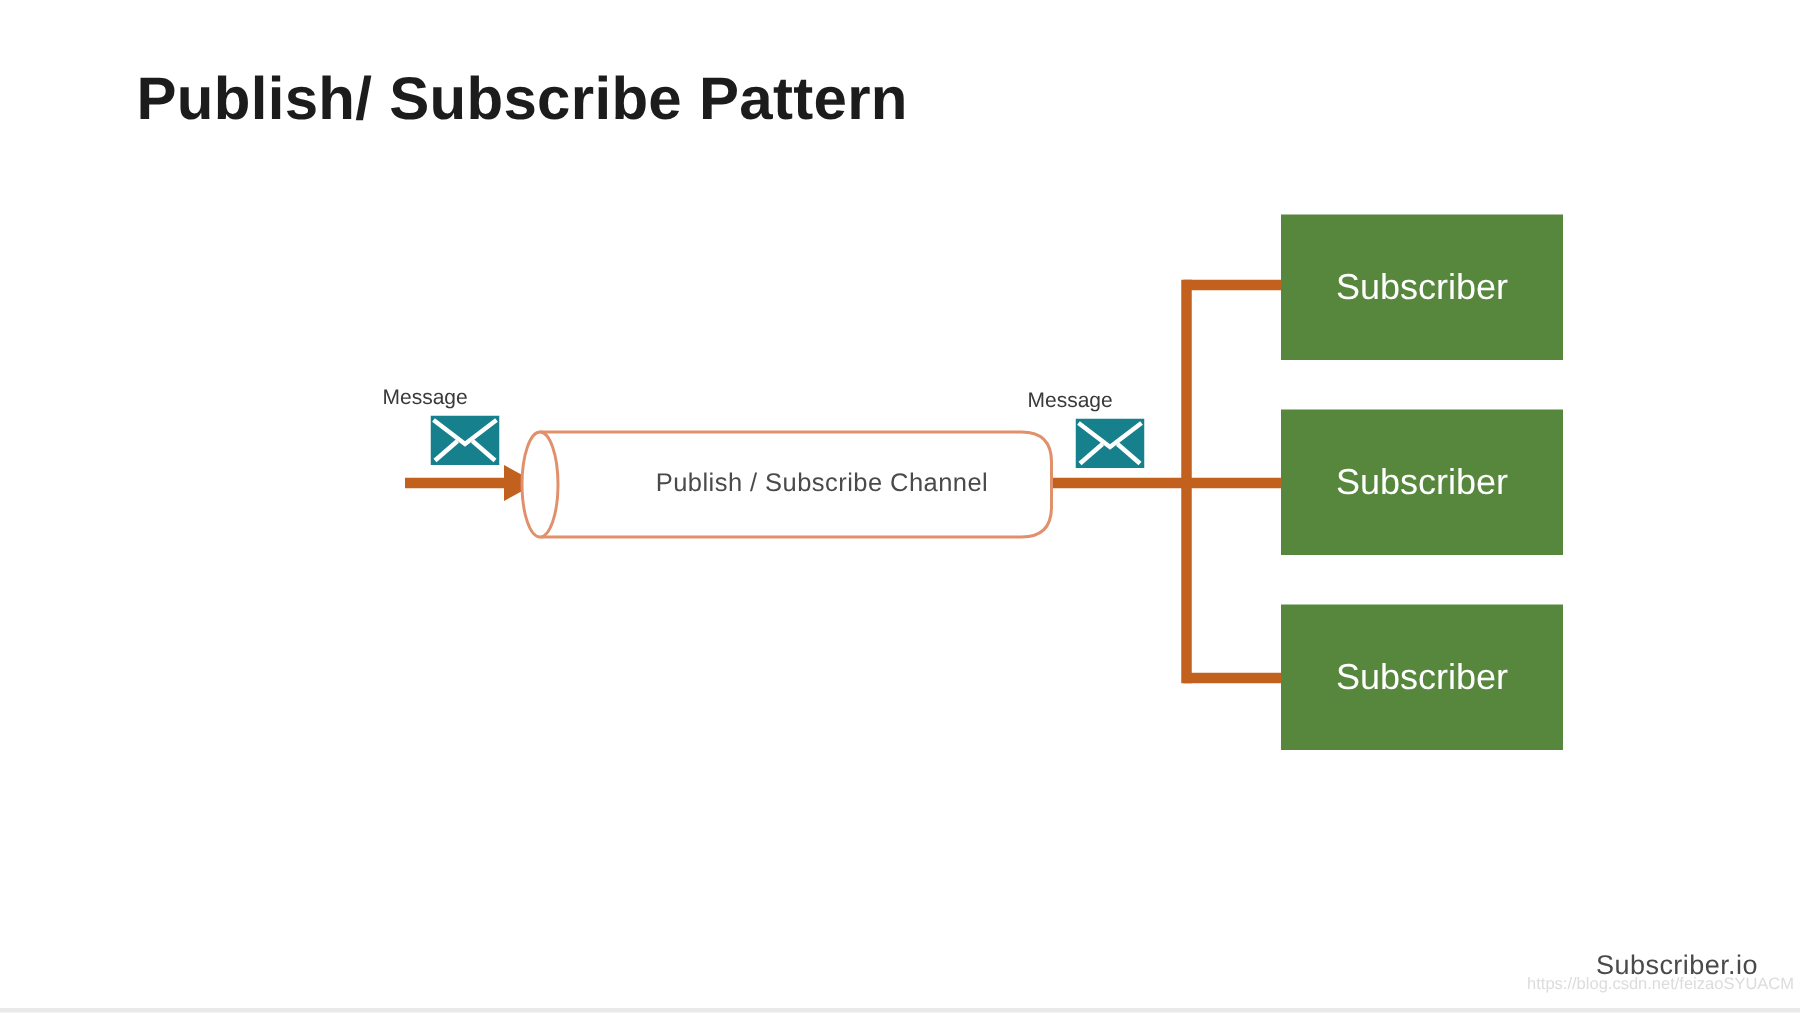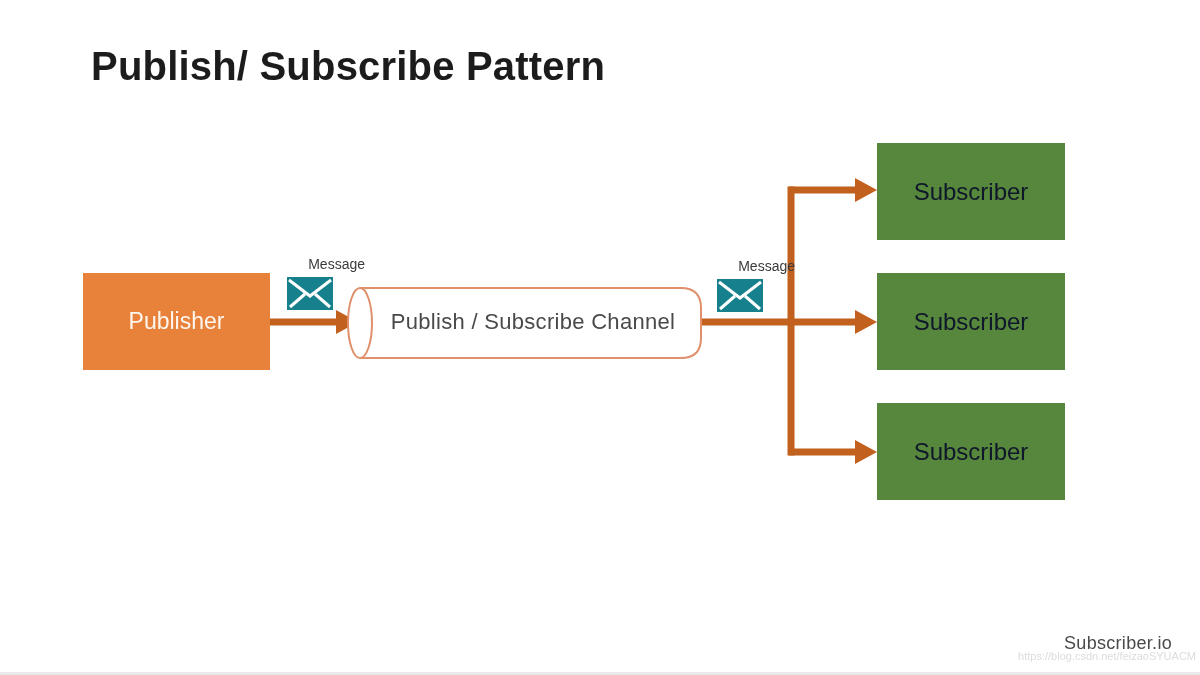--- a/index.html
+++ b/index.html
@@ -32,48 +32,48 @@
     display: flex; align-items: center; justify-content: center;
     text-align: center;
   }
   .publisher {
     left: 83px; top: 273px; width: 187px; height: 97px;
     background: var(--publisher-fill, #e8823b);
     color: #fdf6ee;
     font-size: 23px;
   }
   .subscriber {
-    left: 877px; width: 188px; height: 97px;
+    left: 854px; width: 188px; height: 97px;
     background: var(--subscriber-fill, #57873c);
-    color: #0f172a;
+    color: #ffffff;
     font-size: 24px;
   }
   .subscriber-1 { top: 143px; }
   .subscriber-2 { top: 273px; }
   .subscriber-3 { top: 403px; }
 
   .channel-shape {
     position: absolute; left: 344px; top: 284px;
     width: 362px; height: 78px;
   }
   .channel-body { fill: #ffffff; stroke: var(--channel-stroke, #e0906b); stroke-width: 2; }
   .channel-cap  { fill: #ffffff; stroke: var(--channel-stroke, #e0906b); stroke-width: 2; }
   .channel-label {
-    position: absolute; left: 373px; top: 287px;
+    position: absolute; left: 388px; top: 287px;
     width: 320px; height: 70px;
     display: flex; align-items: center; justify-content: center;
-    font-size: 22px;
+    font-size: 17px;
     color: var(--channel-text, #4a4a4a);
     letter-spacing: 0.3px;
   }
 
   .message-label {
     position: absolute;
     width: 110px;
-    text-align: right;
+    text-align: left;
     font-size: 14px;
     color: var(--message-text, #3a3a3a);
   }
   .message-label-1 { left: 255px; top: 256px; }
   .message-label-2 { left: 685px; top: 258px; }
 
   .envelope { position: absolute; width: 46px; height: 33px; }
   .envelope-1 { left: 287px; top: 277px; }
   .envelope-2 { left: 717px; top: 279px; }
   .envelope-rect { fill: var(--envelope-fill, #17808d); }
@@ -110,23 +110,20 @@
 
     <line class="arrow-line" x1="791" y1="186.5" x2="791" y2="455.5"></line>
 
     <line class="arrow-line" x1="789" y1="190" x2="857" y2="190"></line>
     <polygon class="arrow-head" points="855,178 877,190 855,202"></polygon>
 
     <line class="arrow-line" x1="789" y1="452" x2="857" y2="452"></line>
     <polygon class="arrow-head" points="855,440 877,452 855,464"></polygon>
   </svg>
 
-  <div class="node publisher">
-    <span>Publisher</span>
-  </div>
 
   <svg class="channel-shape" viewBox="0 0 362 78" aria-hidden="true">
     <path class="channel-body" d="M 16 4 H 337 Q 357 4 357 24 V 54 Q 357 74 337 74 H 16"></path>
     <ellipse class="channel-cap" cx="16" cy="39" rx="12" ry="35"></ellipse>
   </svg>
   <div class="channel-label">Publish / Subscribe Channel</div>
 
   <div class="message-label message-label-1">Message</div>
   <svg class="envelope envelope-1" viewBox="0 0 46 33" aria-hidden="true">
     <rect class="envelope-rect" x="0" y="0" width="46" height="33"></rect>

